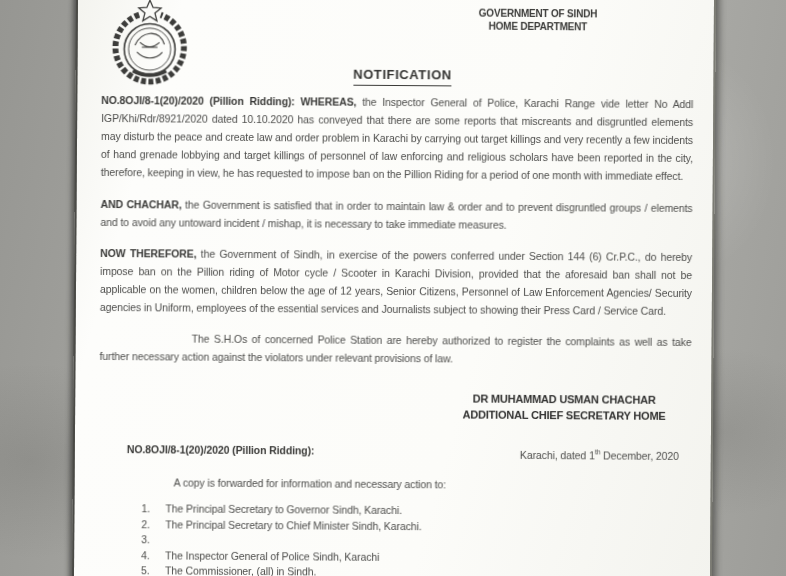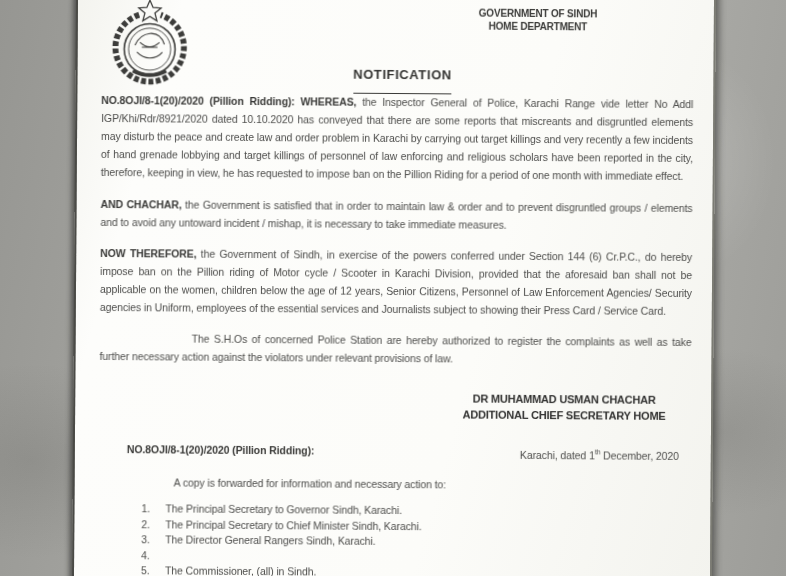--- a/index.html
+++ b/index.html
@@ -31,21 +31,21 @@
   }
   .hdr-zone{position:relative;height:117px;}
   .emblem{position:absolute;left:0;top:24px;width:96px;height:92px;}
   .dept{
     position:absolute;left:346px;top:30px;width:180px;text-align:center;
     font-weight:bold;font-size:10px;line-height:13px;color:#3b3b39;letter-spacing:-0.2px;
   }
   .title-wrap{position:absolute;left:216px;top:90px;width:170px;text-align:center;}
   .doc-title{
     display:inline-block;font-weight:bold;font-size:13px;letter-spacing:0.6px;color:#343432;
-    border-bottom:1.6px solid #3a3a38;padding-bottom:9px;
+    border-bottom:1.6px solid #3a3a38;padding-bottom:1px;
   }
   .para{text-align:justify;margin:0;}
   .para b{color:#3a3a38;}
   .p2{margin-top:14px;}
   .p3{margin-top:13px;}
   .p4{margin-top:13px;text-indent:92px;}
   .sig{
     margin:24px 0 0 345px;width:240px;text-align:center;
     font-weight:bold;font-size:11px;line-height:15.5px;color:#313130;letter-spacing:-0.2px;
   }
@@ -111,24 +111,24 @@
       <div class="row">
         <span class="num">1.</span>
         <span class="txt">The Principal Secretary to Governor Sindh, Karachi.</span>
       </div>
       <div class="row">
         <span class="num">2.</span>
         <span class="txt">The Principal Secretary to Chief Minister Sindh, Karachi.</span>
       </div>
       <div class="row">
         <span class="num">3.</span>
-        <span class="txt">The Director General Rangers Sindh, Karachi.</span>
       </div>
       <div class="row">
         <span class="num">4.</span>
+        <span class="txt">The Inspector General of Police Sindh, Karachi</span>
       </div>
       <div class="row">
         <span class="num">5.</span>
         <span class="txt">The Commissioner, (all) in Sindh.</span>
       </div>
     </div>
 
   </div>
 </div>
 

